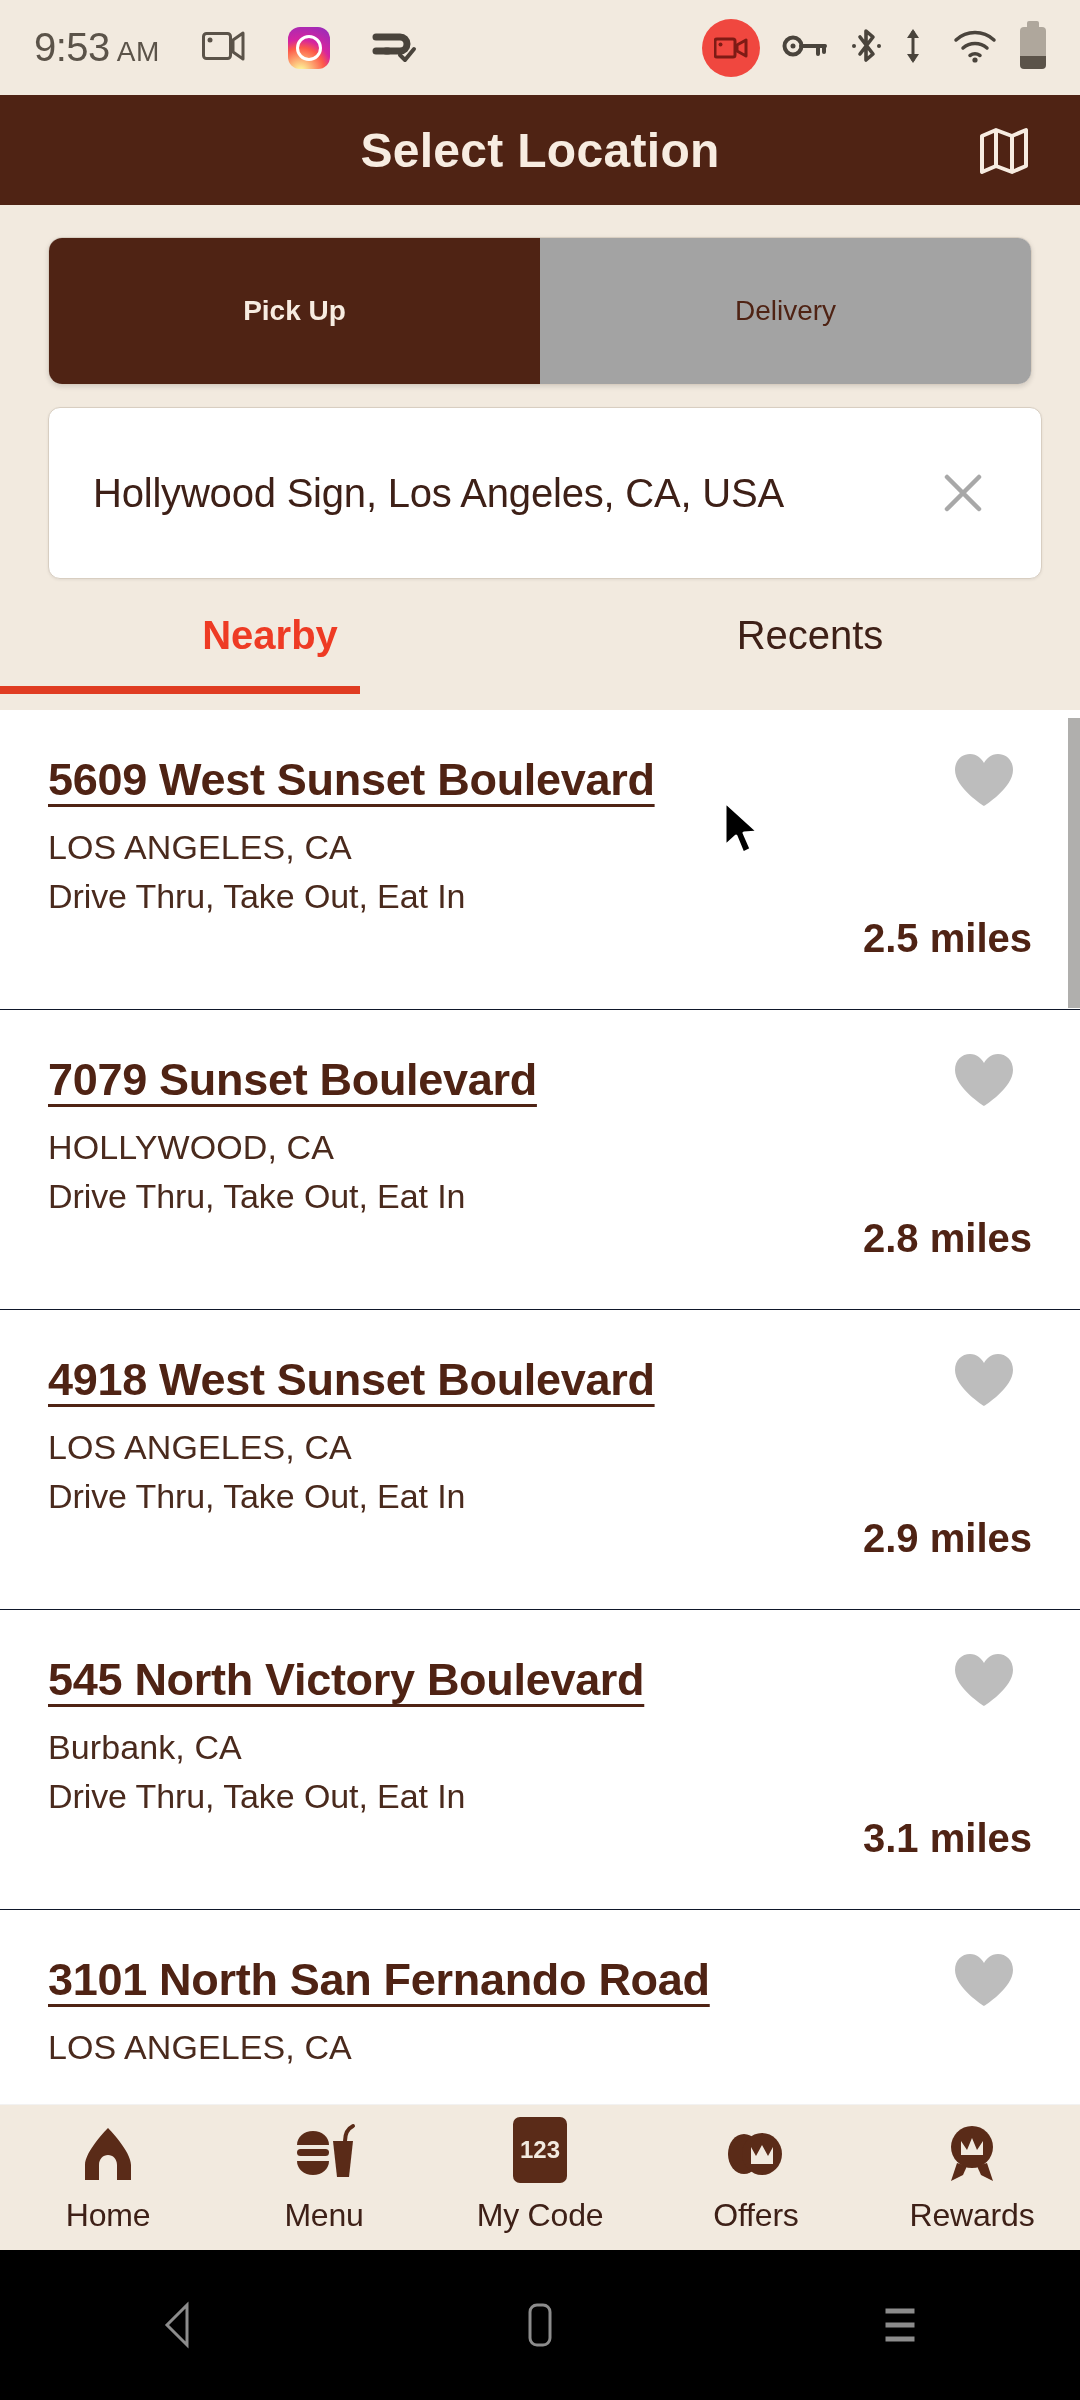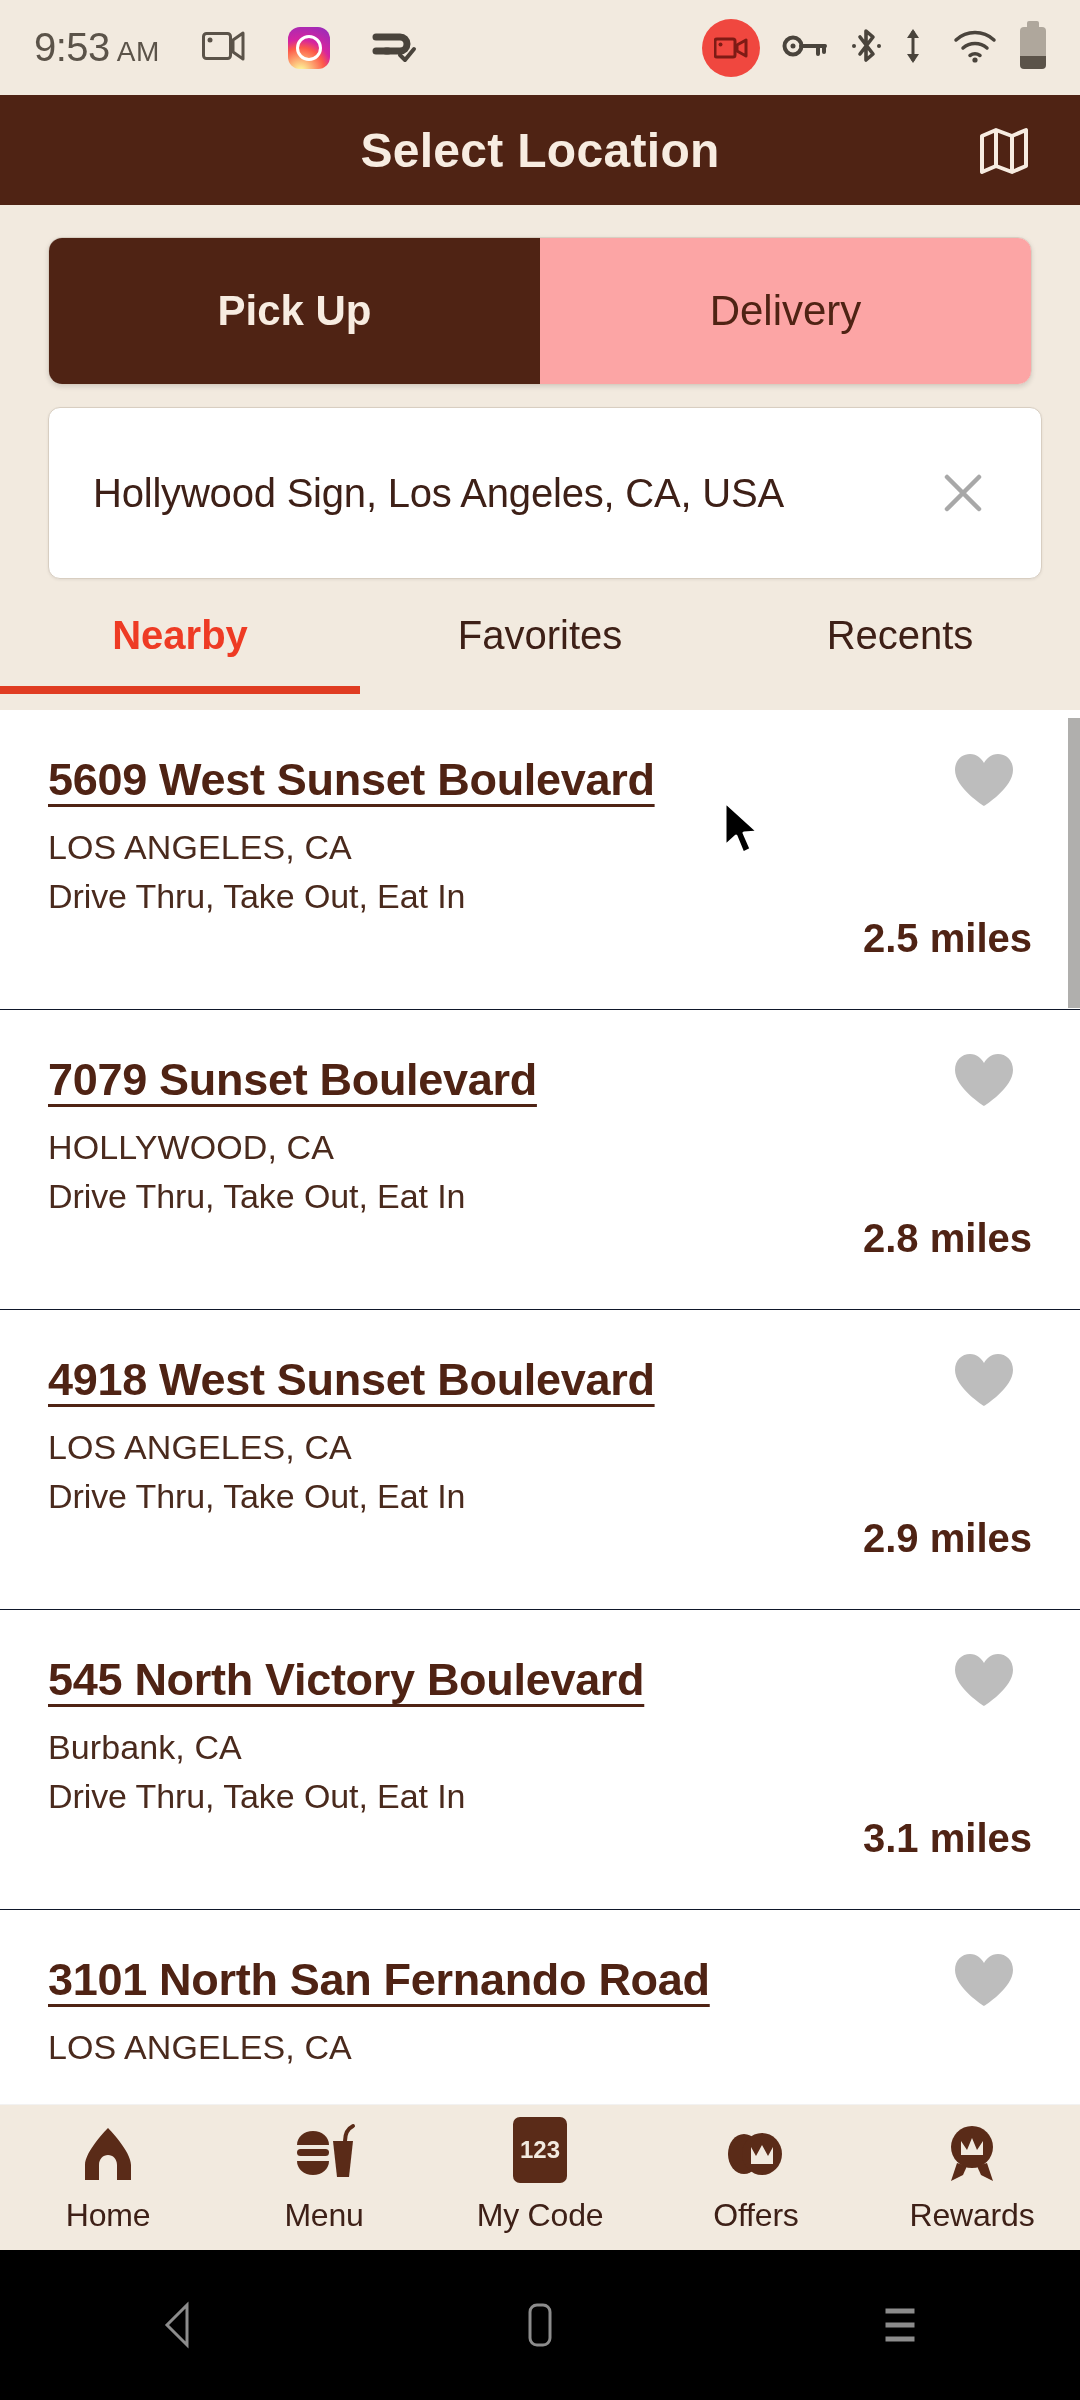--- a/index.html
+++ b/index.html
@@ -68,24 +68,24 @@
   .seg-wrap{ padding:32px 48px 0 48px; }
   .seg{
     display:flex; width:100%; height:148px;
     border-radius:14px; overflow:hidden;
     border:1px solid #D8CEC1;
     box-shadow:0 2px 5px rgba(0,0,0,.12);
     background:#fff;
   }
   .seg-item{
     flex:1; display:flex;align-items:center;justify-content:center;
-    font-size:42px; font-weight:400;
+    font-size:28px; font-weight:400;
   }
   .seg-item.active{ background:#4F2314; color:#F7ECE1; font-weight:700;}
-  .seg-item.inactive{ background:#fca5a5; color:#4F2314;}
+  .seg-item.inactive{ background:#a3a3a3; color:#4F2314;}
 
   
   .search-wrap{ padding:22px 38px 0 48px; }
   .search{
     position:relative;
     height:172px; background:#fff;
     border:1px solid #D8CEC1; border-radius:12px;
     display:flex;align-items:center;
     padding:0 44px;
     box-shadow:0 1px 3px rgba(0,0,0,.07);
@@ -280,21 +280,20 @@
     <span class="clear-btn">
       <svg width="56" height="56" viewBox="0 0 56 56">
           <path d="M12 12 L44 44 M44 12 L12 44" stroke="#A8A8A8" stroke-width="4.5" stroke-linecap="round"></path>
         </svg>
     </span>
   </div>
 </div>
 
 <div class="tabs">
   <div class="tab active">Nearby</div>
-  <div class="tab">Favorites</div>
   <div class="tab">Recents</div>
   <div class="tab-underline"></div>
 </div>
 
 <div class="list">
 
   <div class="scrollbar"></div>
 
   <div class="row">
     <span class="row-addr">5609 West Sunset Boulevard</span>

